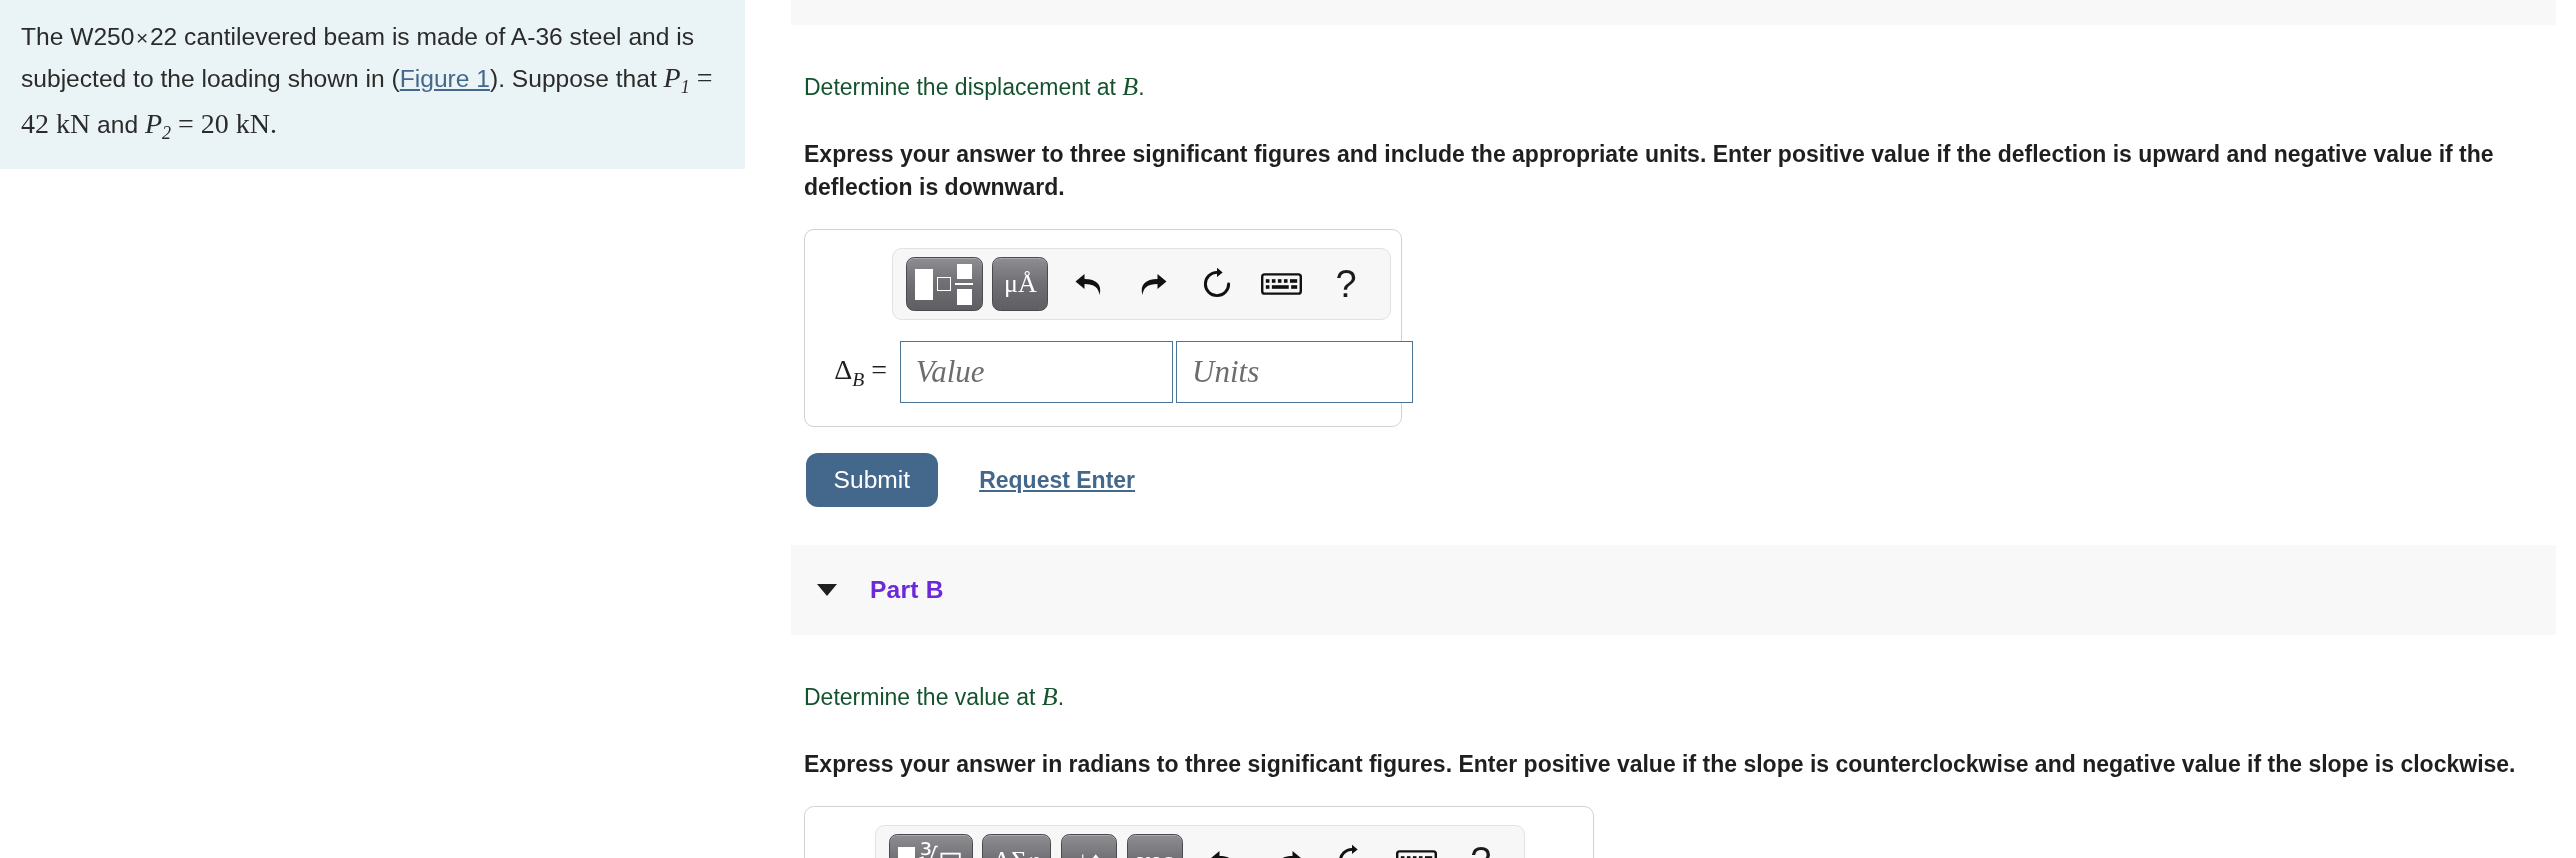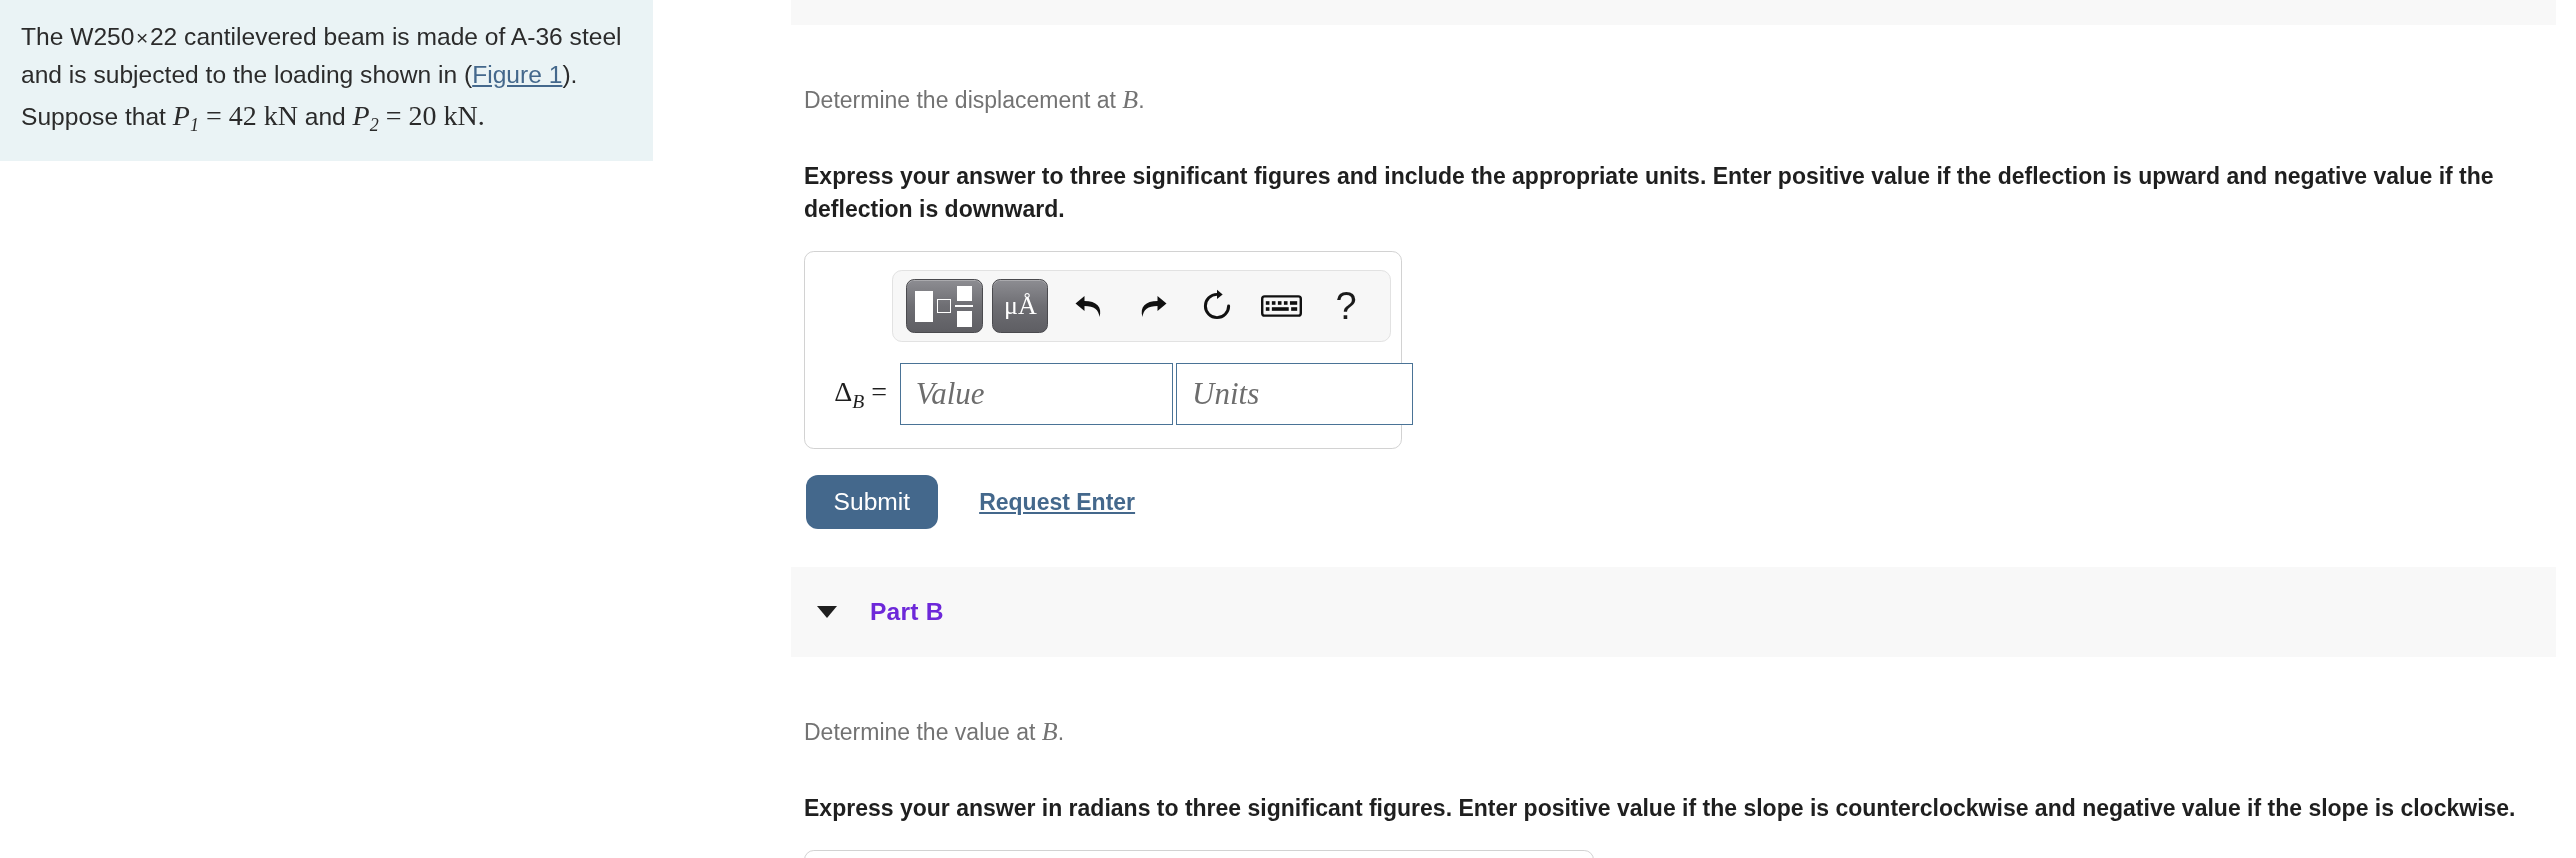--- a/index.html
+++ b/index.html
@@ -20,21 +20,21 @@
   
   .left-panel {
     position: relative;
     width: 745px;
     flex: 0 0 745px;
     background: #ffffff;
   }
   .problem-card {
     background: #eaf3f5;
     padding: 18px 28px 21px 21px;
-    width: 653px;
+    width: 745px;
   }
   .problem-text {
     font-size: 24.6px;
     line-height: 1.55;
     color: #2b2b2b;
     font-family: "Liberation Sans", sans-serif;
   }
   .problem-text .mathit {
     font-family: "Liberation Serif", serif;
     font-style: italic;
@@ -95,34 +95,34 @@
     font-size: 24.6px;
     font-weight: bold;
     color: #6d28d9;
     letter-spacing: 0.2px;
   }
 
   .part-body { padding-left: 13px; }
 
   .q-prompt {
     font-size: 23px;
-    color: #737373;
-    margin-top: 60px;
+    color: #14532d;
+    margin-top: 47px;
     font-family: "Liberation Sans", sans-serif;
   }
   .q-prompt .mathit {
     font-family: "Liberation Serif", serif;
     font-style: italic;
     font-size: 26px;
   }
   .q-instr {
     font-size: 23px;
     font-weight: bold;
     color: #1f1f1f;
-    margin-top: 45px;
+    margin-top: 36px;
     line-height: 1.45;
     max-width: 1801px;
   }
 
   
   .answer-box {
     margin-top: 24.6px;
     border: 1.6px solid #d2d2d2;
     border-radius: 9.8px;
     background: #ffffff;

